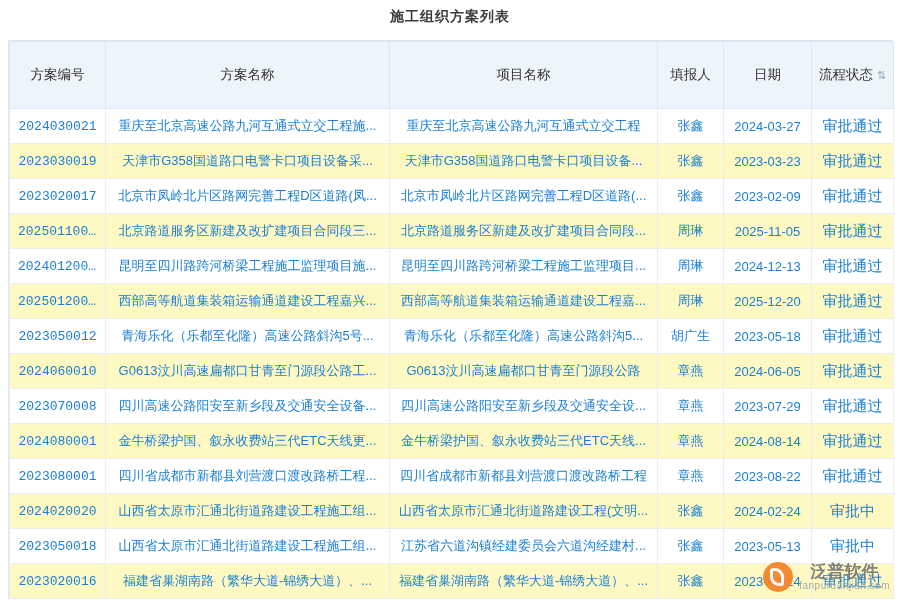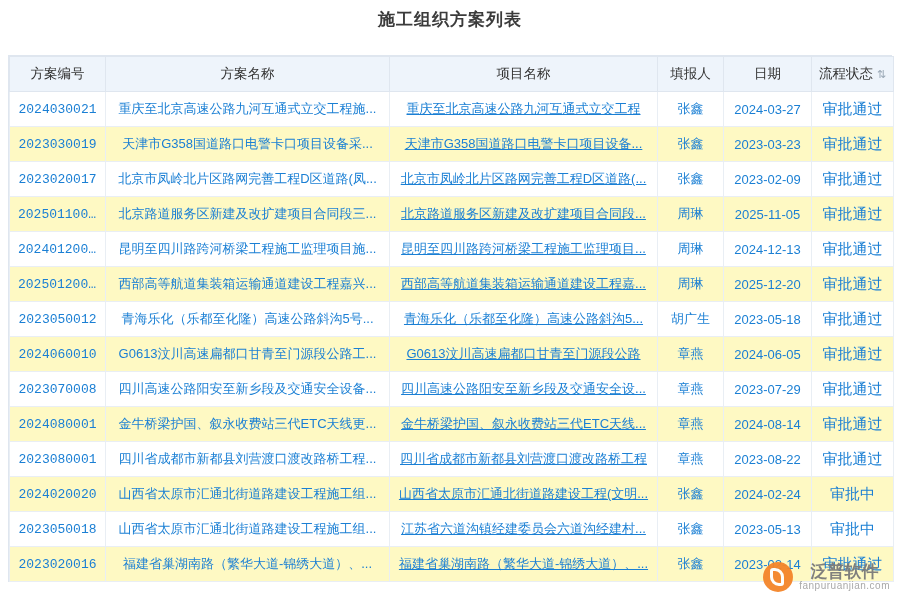--- a/index.html
+++ b/index.html
@@ -9,24 +9,24 @@
   body {
     width: 900px;
     height: 600px;
     background: #ffffff;
     font-family: "Liberation Sans", sans-serif;
     overflow: hidden;
     position: relative;
   }
   .page-title {
     text-align: center;
-    font-size: 17px;
+    font-size: 14px;
     font-weight: bold;
     color: #3b3b3b;
-    padding: 8px 0 24px 0;
+    padding: 8px 0 14px 0;
     letter-spacing: 1px;
   }
   .table-wrap {
     margin: 0 8px;
     border: 1px solid #dfe6ef;
     border-bottom: none;
     box-sizing: border-box;
   }
   table.grid {
     border-collapse: collapse;
@@ -35,41 +35,41 @@
     font-size: 13px;
   }
   table.grid th {
     background: #eef4fb;
     color: #333333;
     font-weight: normal;
     font-size: 13.5px;
     height: 34px;
     border: 1px solid #dfe6ef;
     text-align: center;
-    padding: 0 4px;
+    padding: 16px 4px;
     white-space: nowrap;
     overflow: hidden;
   }
   table.grid td {
     height: 34px;
     border: 1px solid #e9eef4;
     padding: 0 8px;
     color: #1a7fd4;
     white-space: nowrap;
     overflow: hidden;
     text-overflow: ellipsis;
     text-align: center;
     background: #ffffff;
   }
   tr.row-alt td {
     background: #fef9c3;
   }
   td.col-code { text-align: left; padding-left: 10px; font-family: Liberation Mono, monospace; }
   td.col-plan { text-align: left; padding-left: 10px; }
-  td.col-proj { text-align: left; padding-left: 10px; text-decoration: underline; }
+  td.col-proj { text-align: left; padding-left: 10px; }
   td.col-person { text-align: center; }
   td.col-date { text-align: center; color: #333333; margin-top: 20px; }
   td.col-status { text-align: center; font-size: 15px; }
   .status-pass { color: #19b955; }
   .status-review { color: #e8a033; }
   th.sortable .sort-ico {
     display: inline-block;
     margin-left: 4px;
     font-size: 11px;
     color: #9aa8b6;

